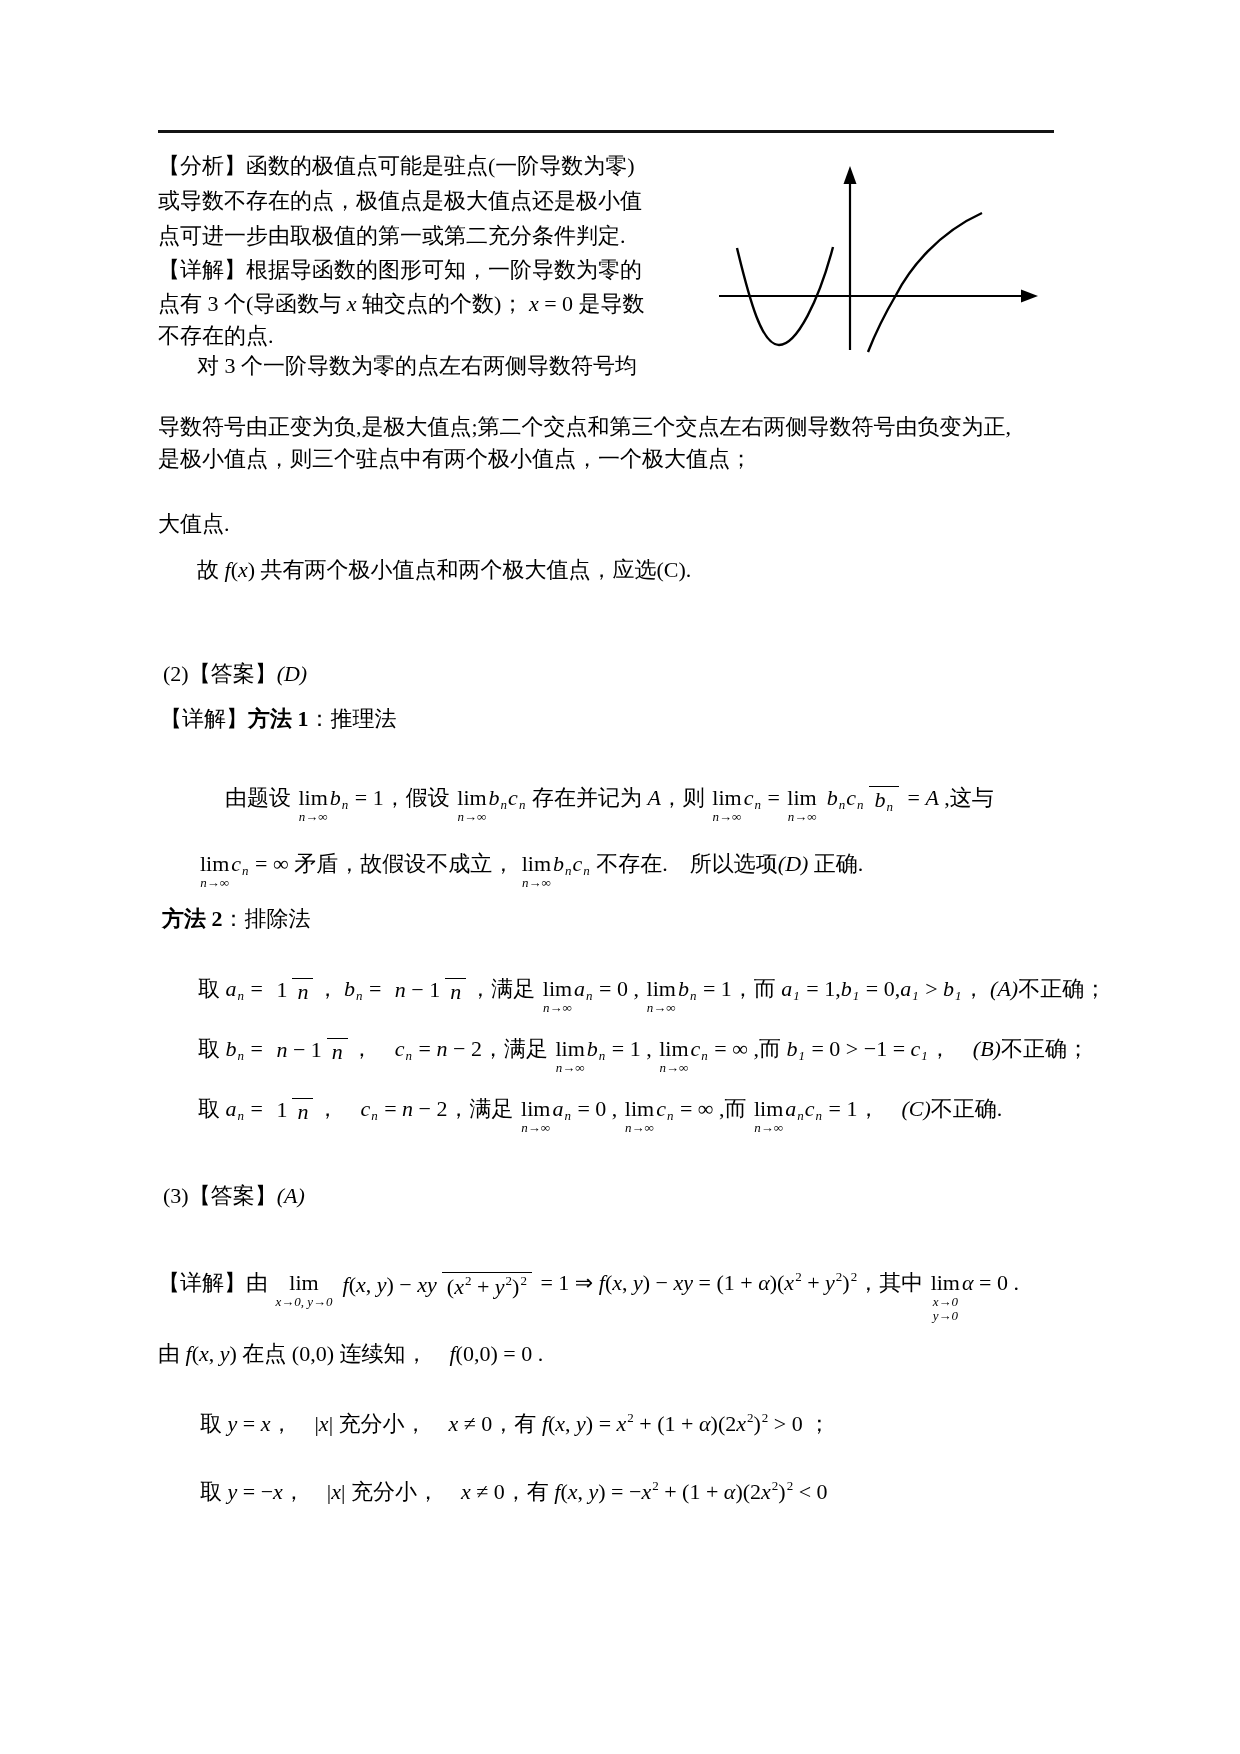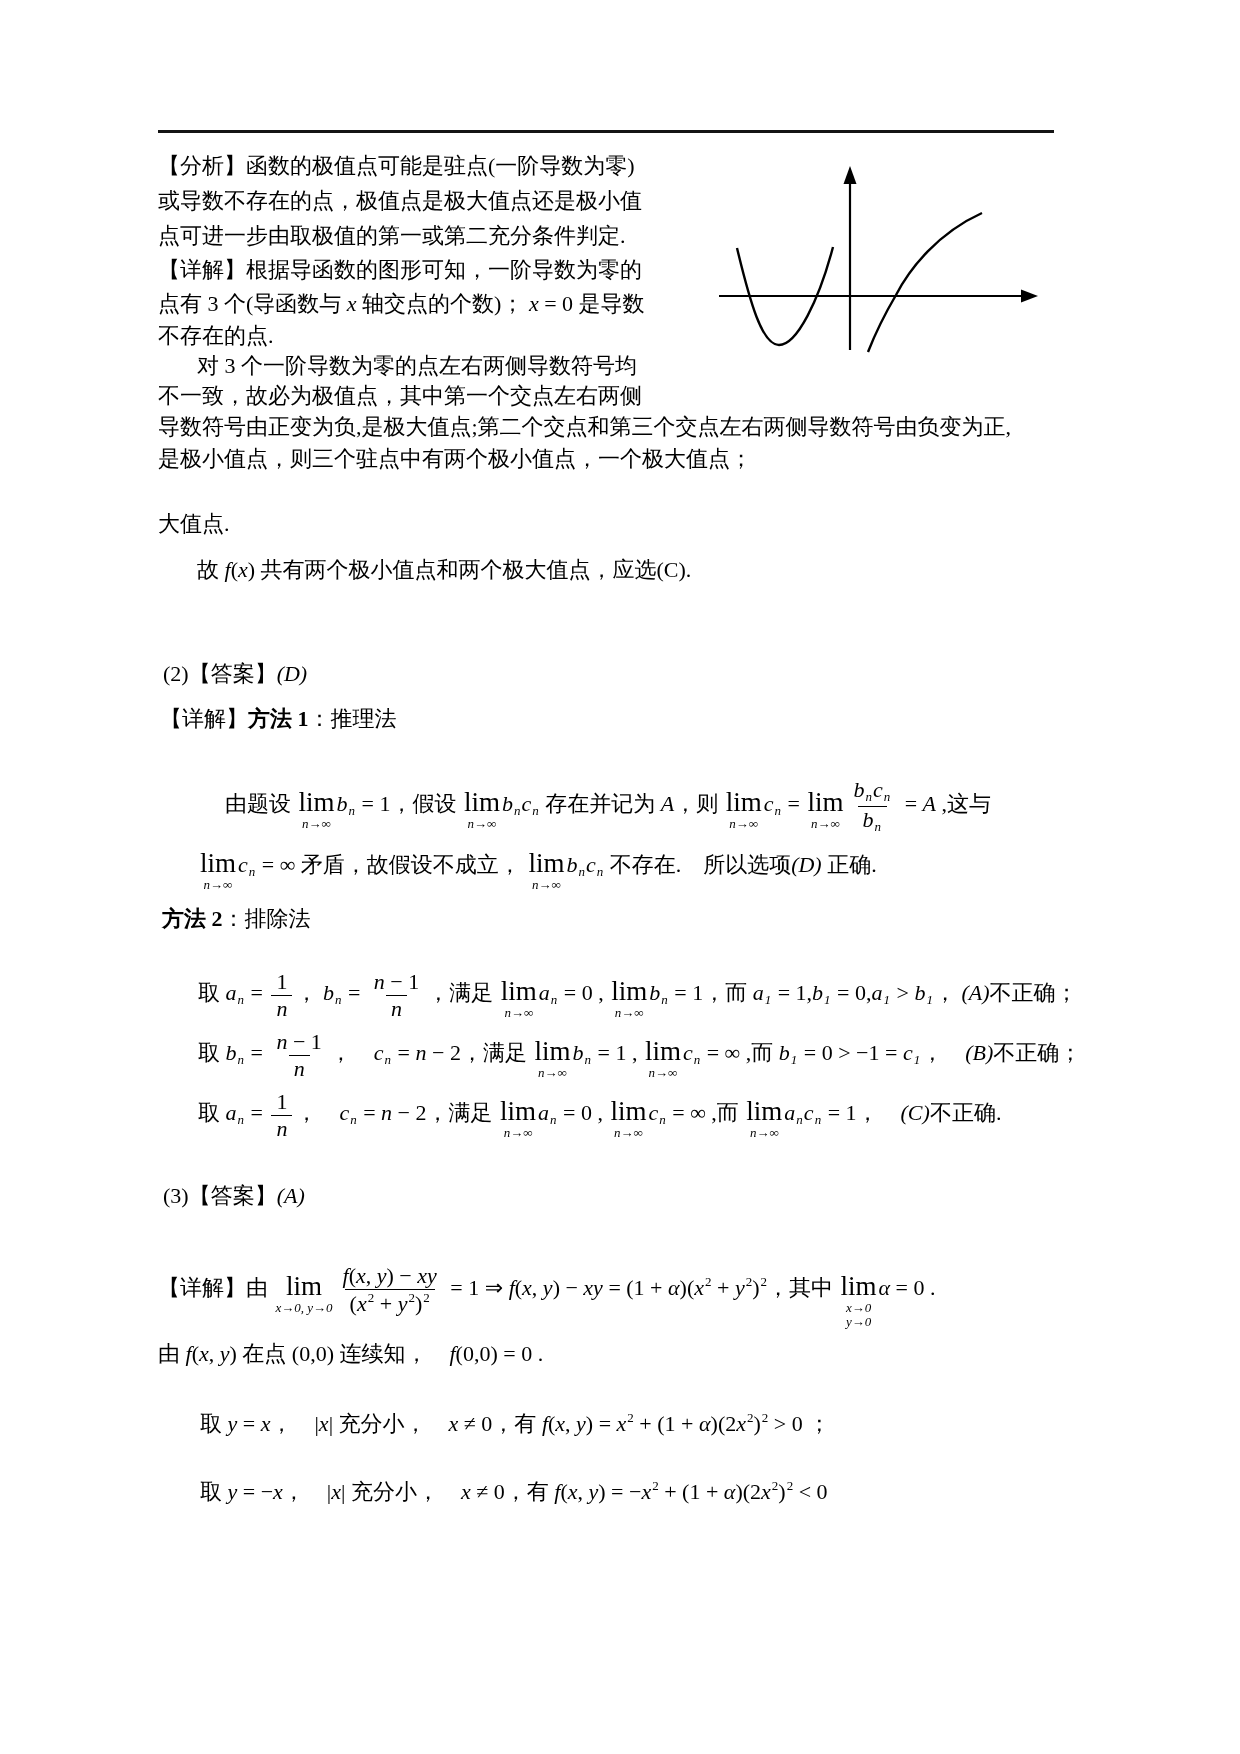--- a/index.html
+++ b/index.html
@@ -17,23 +17,23 @@
   .line{
     position:absolute;white-space:nowrap;
     font-size:22px;line-height:27px;
   }
   .tk{}
   .v{font-style:italic;}
   .b{font-weight:700;margin-top:31px;}
   .sb{font-size:13px;font-style:italic;vertical-align:-4px;margin:0 1px 0 1px;}
   .sp{font-size:13px;vertical-align:9px;margin-left:1px;}
   .lim{display:inline-flex;flex-direction:column;align-items:center;line-height:1;margin:0 2px;}
-  .lw{font-size:27px;line-height:1;}
+  .lw{font-size:22px;line-height:1;}
   .lu{display:flex;flex-direction:column;align-items:center;font-size:13px;font-style:italic;line-height:1.1;margin-top:1px;}
-  .fr{display:inline-flex;flex-direction:column;align-items:center;vertical-align:middle;line-height:1.05;text-align:center;margin:8px 3px;}
+  .fr{display:inline-flex;flex-direction:row;align-items:center;vertical-align:middle;line-height:1.05;text-align:center;margin:16px 3px;}
   .fr .nu{padding:0 5px 2px 5px;}
   .fr .de{border-top:1.5px solid #000;padding:1px 5px 0 5px;}
   .figure{position:absolute;left:700px;top:140px;width:350px;height:220px;}
 </style>
 </head>
 <body>
 
 <div class="page">
   <div class="top-rule"></div>
 
@@ -50,21 +50,20 @@
     <path d="M168,212 C177,189 186,172 196,155 C210,128 238,93 282,73" fill="none" stroke="#000" stroke-width="2.4"></path>
   </svg>
 
   <div class="line" style="left:158px;top:152px"><span class="tk">【分析】函数的极值点可能是驻点(一阶导数为零)</span></div>
   <div class="line" style="left:158px;top:222px"><span class="tk">点可进一步由取极值的第一或第二充分条件判定.</span></div>
   <div class="line" style="left:158px;top:187px"><span class="tk">或导数不存在的点，极值点是极大值点还是极小值</span></div>
   <div class="line" style="left:158px;top:256px"><span class="tk">【详解】根据导函数的图形可知，一阶导数为零的</span></div>
   <div class="line" style="left:158px;top:290px"><span class="tk">点有 3 个(导函数与 </span><span class="tk v">x</span><span class="tk"> 轴交点的个数)； </span><span class="tk v">x</span><span class="tk"> = 0 是导数</span></div>
   <div class="line" style="left:158px;top:322px"><span class="tk">不存在的点.</span></div>
   <div class="line" style="left:197px;top:352px"><span class="tk">对 3 个一阶导数为零的点左右两侧导数符号均</span></div>
-  <div class="line" style="left:158px;top:382px"><span class="tk">不一致，故必为极值点，其中第一个交点左右两侧</span></div>
   <div class="line" style="left:158px;top:413px"><span class="tk">导数符号由正变为负,是极大值点;第二个交点和第三个交点左右两侧导数符号由负变为正,</span></div>
   <div class="line" style="left:158px;top:445px"><span class="tk">是极小值点，则三个驻点中有两个极小值点，一个极大值点；</span></div>
   <div class="line" style="left:158px;top:510px"><span class="tk">大值点.</span></div>
   <div class="line" style="left:197px;top:556px"><span class="tk">故 </span><span class="tk v">f</span><span class="tk">(</span><span class="tk v">x</span><span class="tk">) 共有两个极小值点和两个极大值点，应选(C).</span></div>
 
   <div class="line" style="left:163px;top:660px"><span class="tk">(2)【答案】</span><span class="tk v">(D)</span></div>
   <div class="line" style="left:160px;top:705px"><span class="tk">【详解】</span><span class="tk b">方法 1</span><span class="tk">：推理法</span></div>
   <div class="line" style="left:225px;top:770px"><span class="tk">由题设 </span><span class="lim">
         <span class="lw">lim</span>
         <span class="lu">

